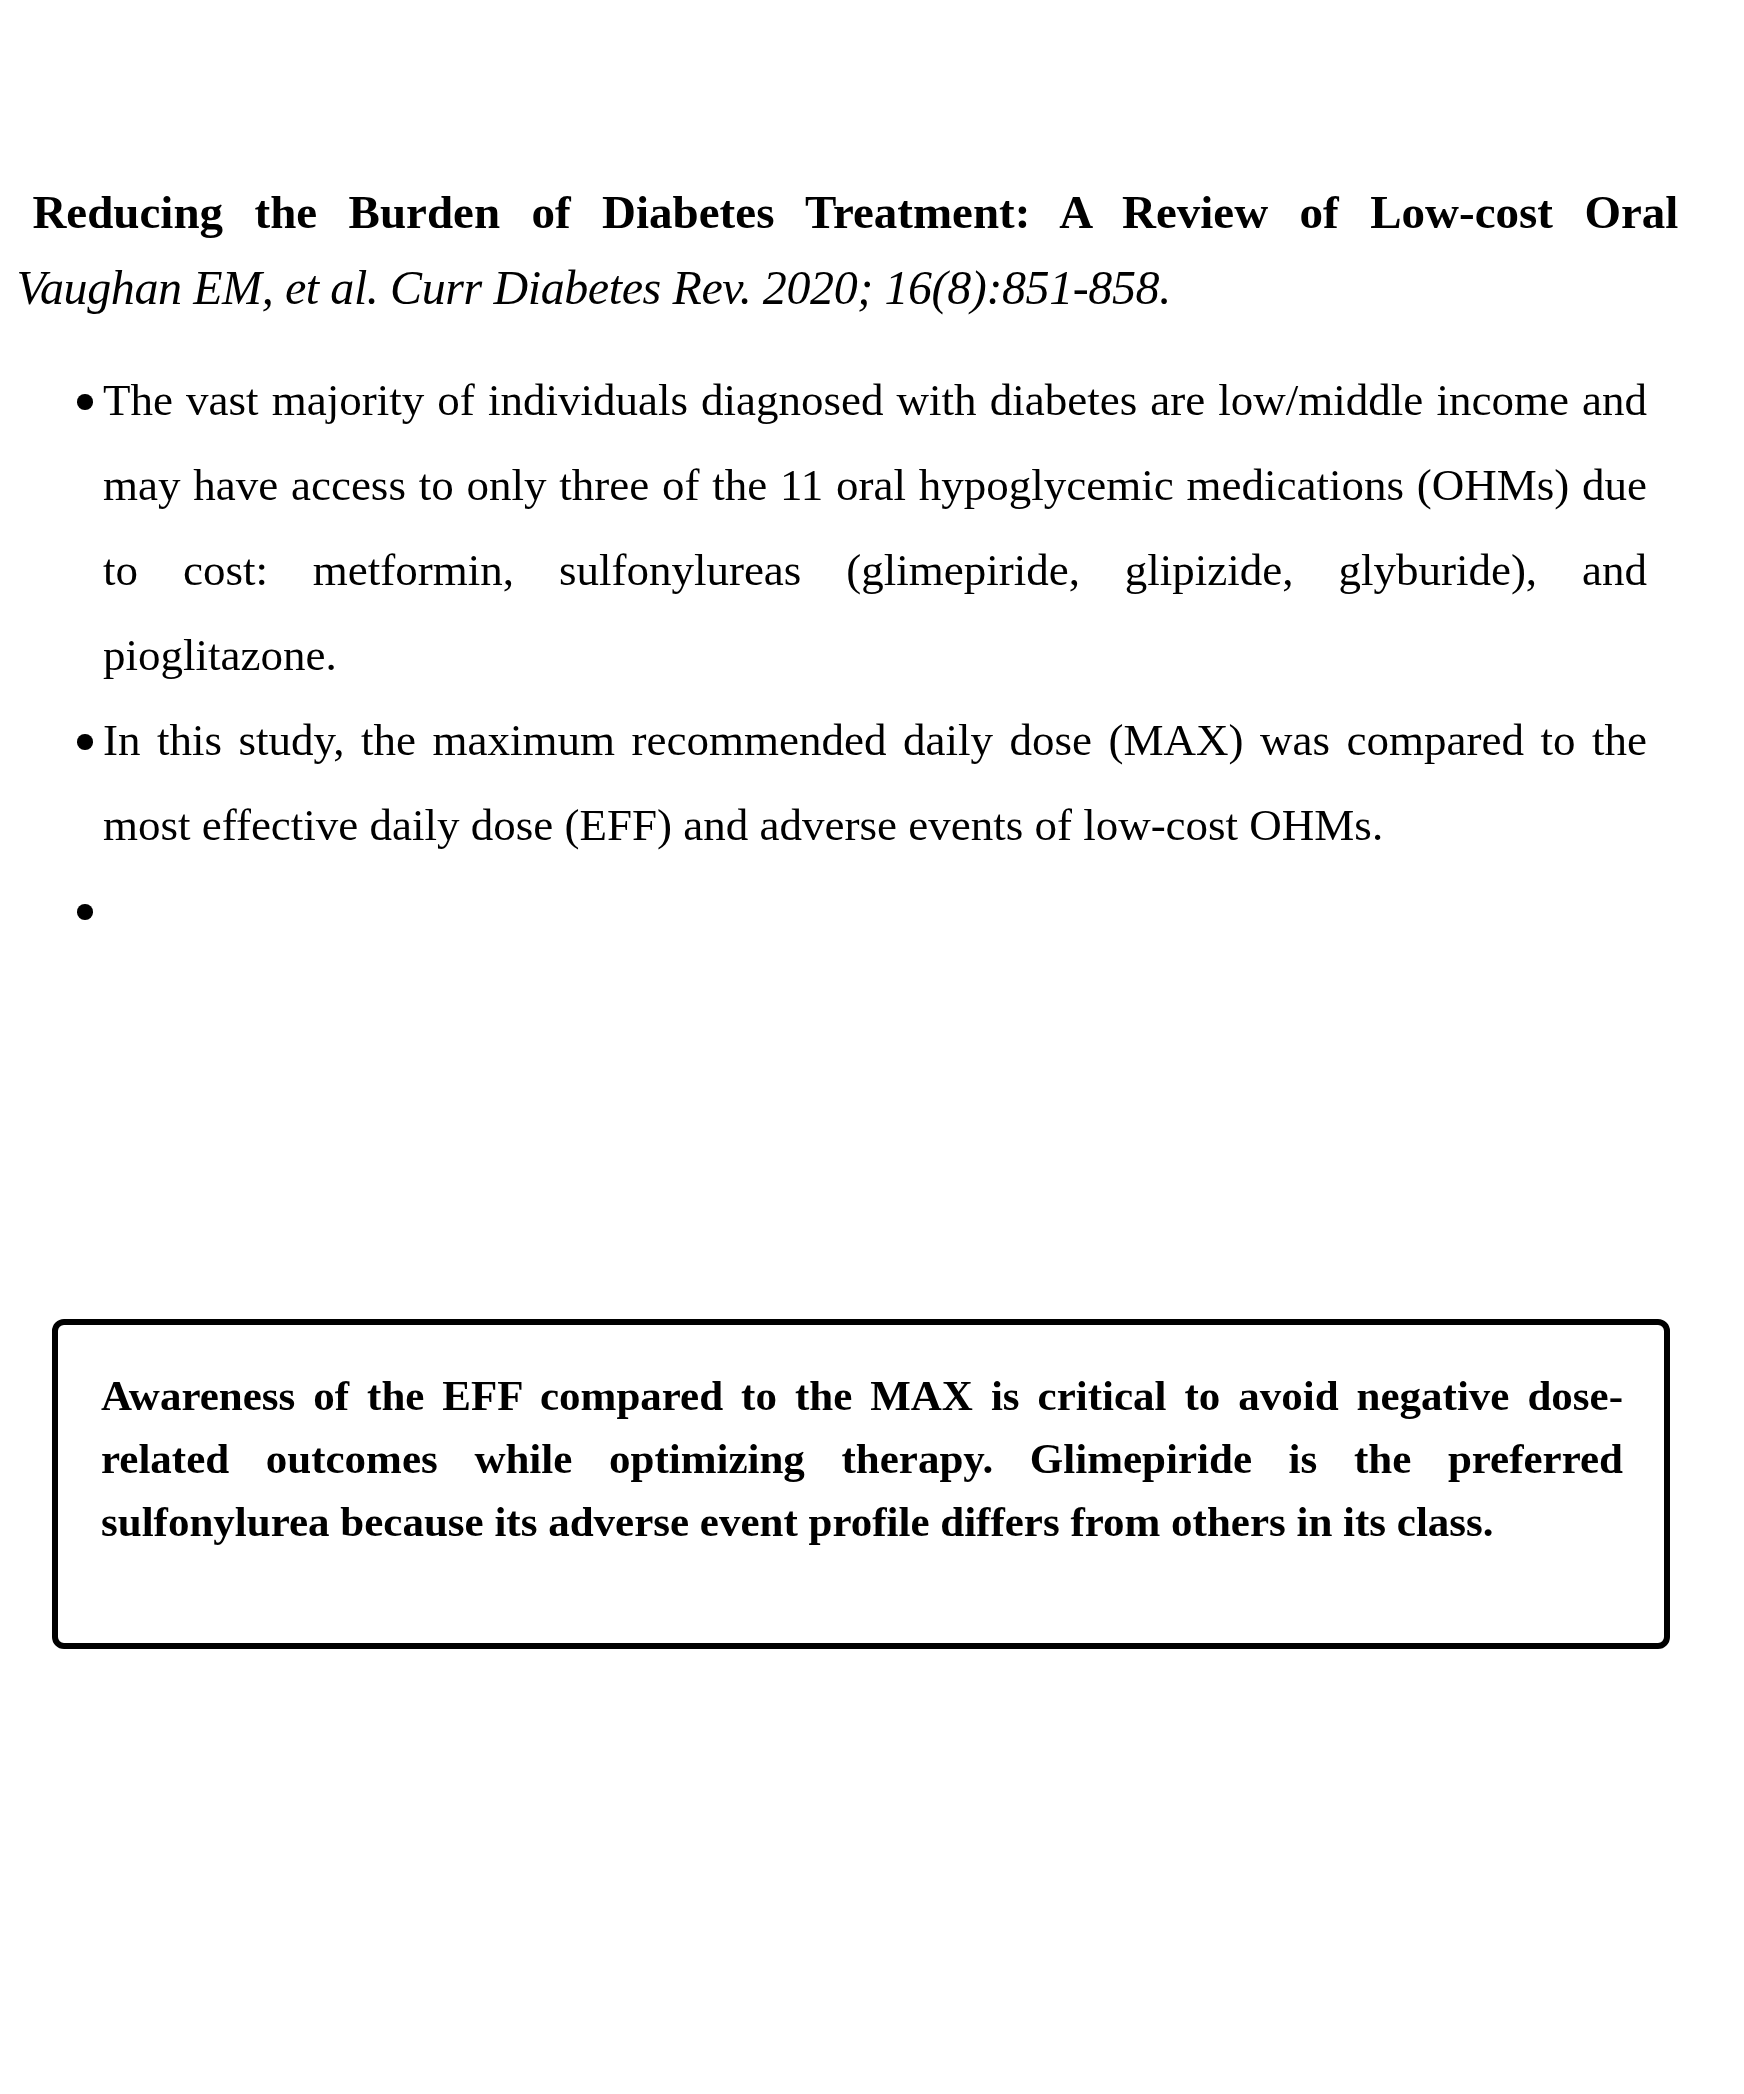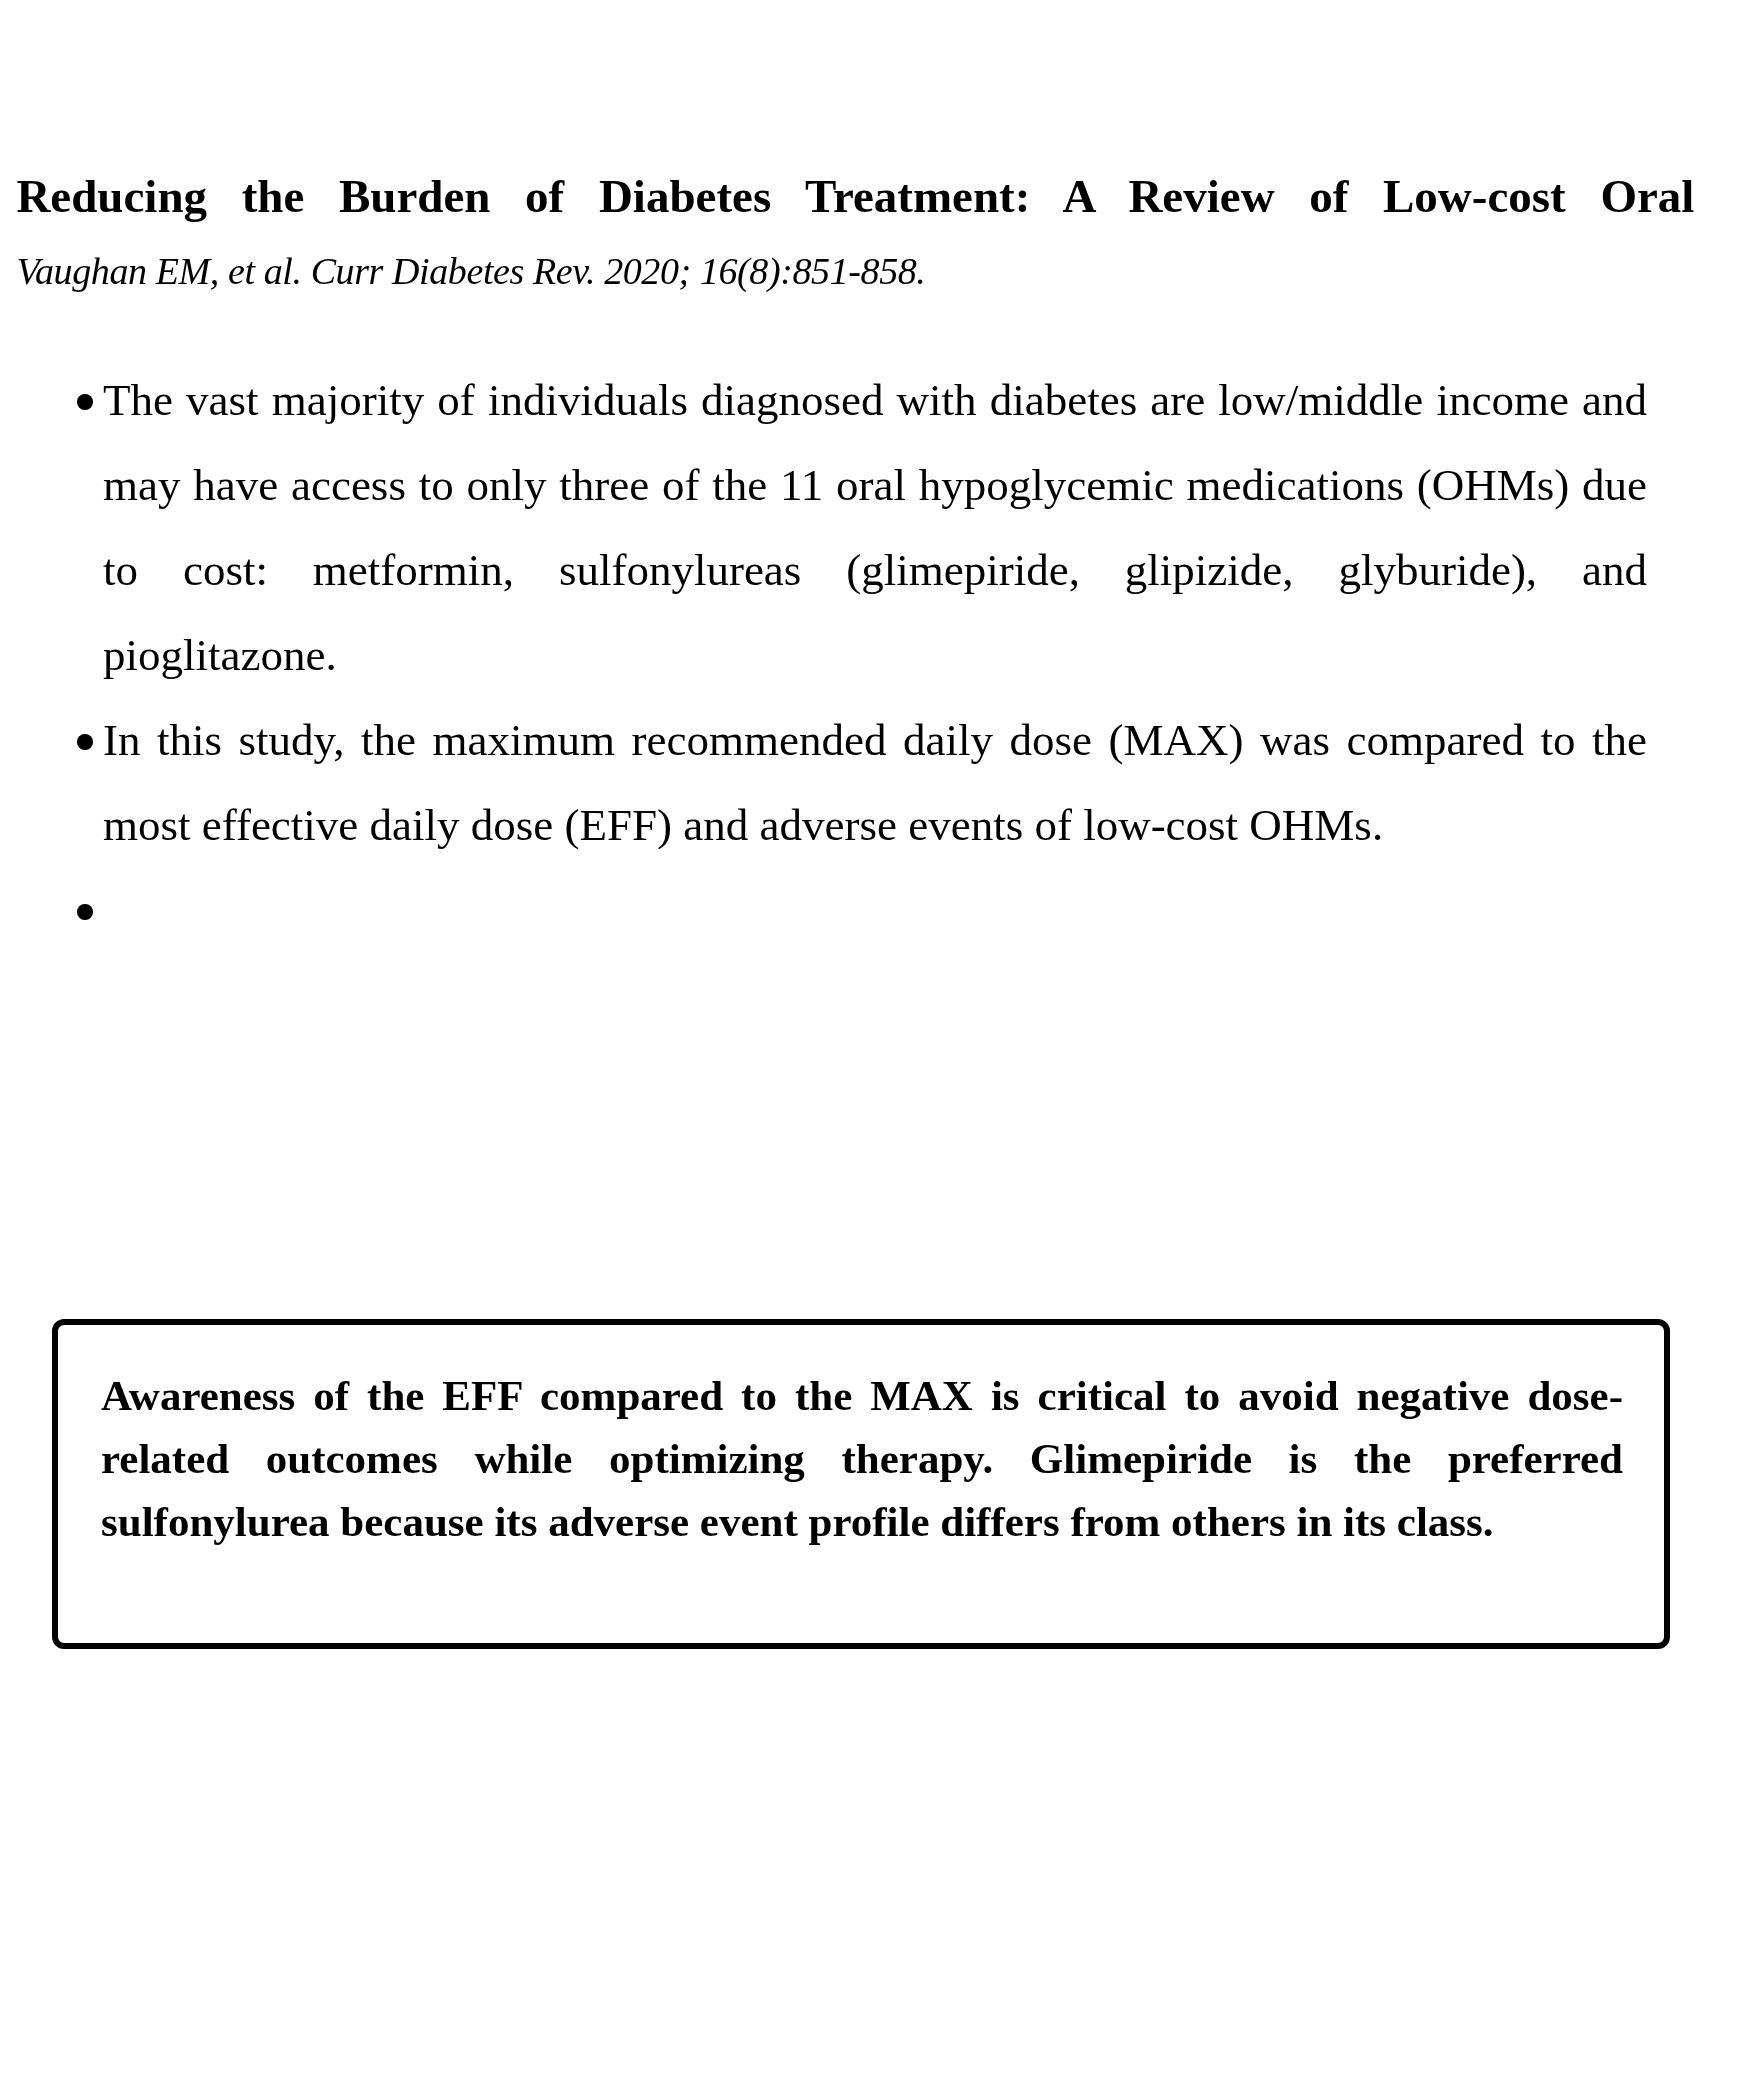--- a/index.html
+++ b/index.html
@@ -20,33 +20,33 @@
     left: 16.4px;
     top: 164px;
     width: 1678px;
   }
   .title {
     font-weight: bold;
     font-size: 47px;
     line-height: 64px;
     text-align: justify;
     text-align-last: left;
-    margin: 0;
+    margin: 16px;
   }
   .title .line1 {
     display: block;
     text-align: justify;
     text-align-last: justify;
   }
   .title .line2 {
     display: block;
   }
   .citation {
     font-style: italic;
-    font-size: 38px;
+    font-size: 48px;
     line-height: 49px;
     margin-top: 19px;
     letter-spacing: -0.4px;
   }
   .bullets {
     position: absolute;
     left: 0;
     top: 358px;
     width: 1745px;
     margin: 0;

